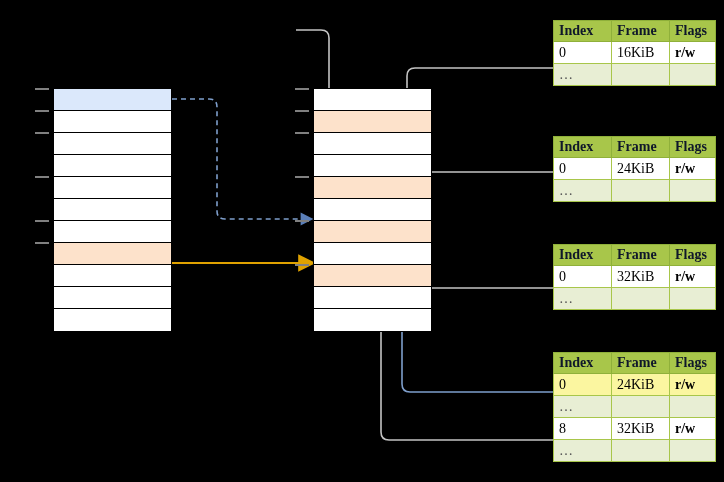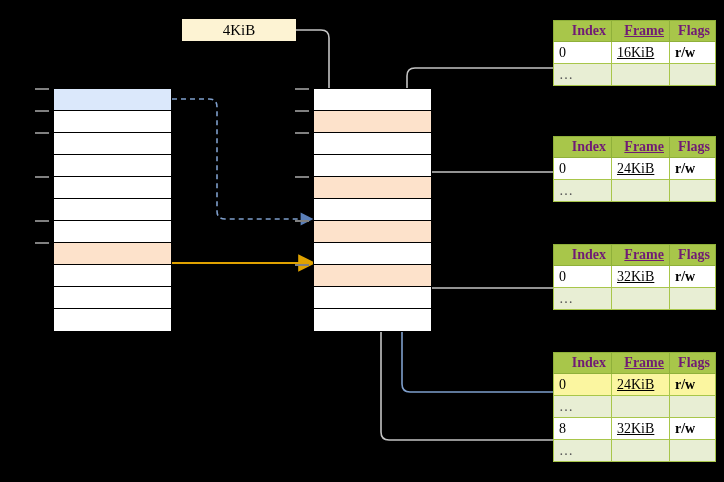--- a/index.html
+++ b/index.html
@@ -19,30 +19,30 @@
 
   .tick{position:absolute;width:14px;height:0;border-top:2px solid #808080;}
 
   
   .label4k{position:absolute;background:#fdf3d3;border:none;
            color:#000;font-size:15px;line-height:22px;text-align:center;}
 
   
   .ptable{position:absolute;border-collapse:collapse;table-layout:fixed;
           font-size:14px;}
-  .ptable th{background:#a8c64a;color:#701a75;font-weight:bold;text-align:right;
+  .ptable th{background:#a8c64a;color:#0f172a;font-weight:bold;text-align:left;
              padding:2px 5px;border:1px solid #8fb03a;height:14px;box-sizing:border-box;
              font-size:14px;}
   .ptable td{background:#fff;color:#000;text-align:left;padding:1px 5px;
              border:1px solid #a8c64a;height:22px;box-sizing:border-box;
              font-size:14px;white-space:nowrap;overflow:hidden;}
   .ptable tr.ell td{background:#e8eed4;color:#555;}
   .ptable tr.hl td{background:#fbf6a0;}
   .c-index{width:58px;}
-  .c-frame{width:58px;text-decoration:underline;}
+  .c-frame{width:58px;}
   .c-flags{width:46px;font-weight:bold;}
 </style>
 </head>
 <body>
 
 <div class="stage">
 
   <svg class="wires" viewBox="0 0 724 482">
     <defs>
       <marker id="ahGray" markerWidth="9" markerHeight="9" refX="4.5" refY="4.5" orient="auto">
@@ -66,21 +66,20 @@
 
     <path d="M553,440 L389,440 Q381,440 381,432 L381,272" fill="none" stroke="#c3c3c3" stroke-width="1.6" marker-end="url(#ahGray)"></path>
 
     <path d="M553,392 L410,392 Q402,392 402,384 L402,222" fill="none" stroke="#7e9ecb" stroke-width="1.6" marker-end="url(#ahBlue)"></path>
 
     <path d="M172,99 L209,99 Q217,99 217,107 L217,211 Q217,219 225,219 L307,219" fill="none" stroke="#7e9ecb" stroke-width="1.6" stroke-dasharray="5,4" marker-end="url(#ahBlue)"></path>
 
     <path d="M172,263 L307,263" fill="none" stroke="#e0a200" stroke-width="2.2" marker-end="url(#ahOrange)"></path>
   </svg>
 
-  <div class="label4k" style="left:182px;top:19px;width:114px;height:22px;">4KiB</div>
 
   <div class="col" id="virt-col" style="left:53px;top:88px;width:119px;height:244px;">
       <div class="cell blue"></div>
       <div class="cell"></div>
       <div class="cell"></div>
       <div class="cell"></div>
       <div class="cell"></div>
       <div class="cell"></div>
       <div class="cell"></div>
       <div class="cell orange"></div>

